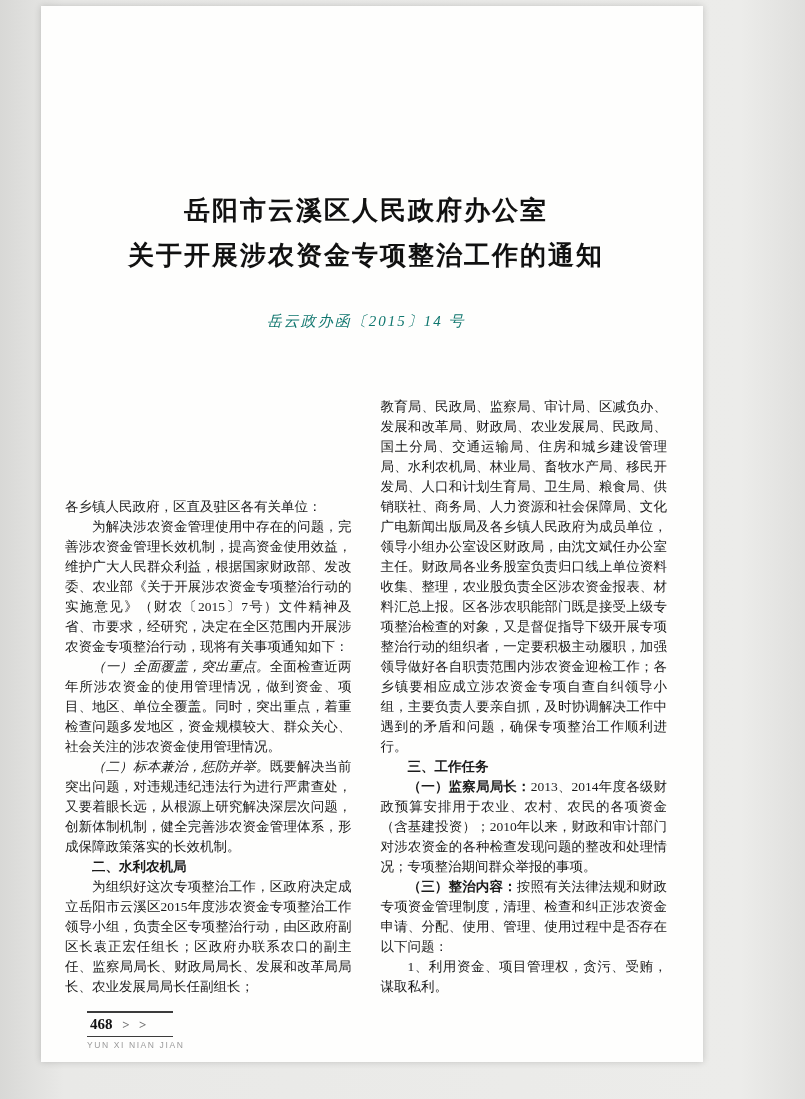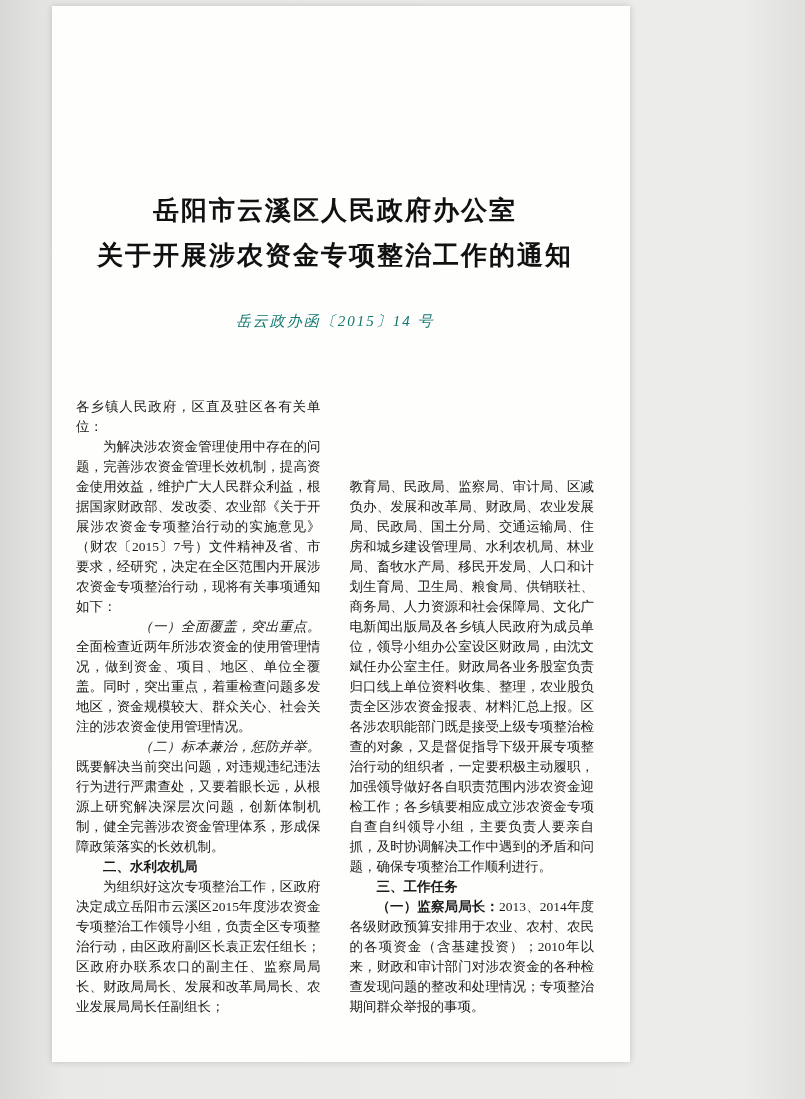--- a/index.html
+++ b/index.html
@@ -10,22 +10,22 @@
     color:#1c1c1c;
     overflow:hidden;
   }
   .scan-bg {
     position:relative;
     width:805px; height:1099px;
     background:linear-gradient(90deg,#d8d8d6 0%, #e9e9e7 8%, #ececea 92%, #dfdfdd 100%);
   }
   .page {
     position:absolute;
-    left:52px; top:6px;
-    width:578px; height:1056px;
+    left:41px; top:6px;
+    width:662px; height:1056px;
     background:#fefefd;
     box-shadow:0 0 7px rgba(0,0,0,0.18);
     padding:182px 36px 0 24px;
   }
   .title {
     text-align:center;
     font-size:26px;
     font-weight:bold;
     line-height:45px;
     letter-spacing:2px;
@@ -52,21 +52,21 @@
     color:#1a1a1a;
   }
   .col-divider {
     width:1px;
     background:#4a4a4a;
     margin:0 14px;
   }
   .para { text-indent:2em; }
   .para.noindent { text-indent:0; }
   .para.heading { font-weight:bold; }
-  .lead-kai { font-style:italic;margin-left:36px; }
+  .lead-kai { font-style:italic; }
   .lead-bold { font-weight:bold; }
   .footer {
     position:absolute;
     left:46px; bottom:12px;
   }
   .footer-box {
     display:inline-block;
     border-top:2px solid #3c3c3c;
     border-bottom:1px solid #3c3c3c;
     padding:2px 14px 2px 3px;
@@ -111,18 +111,27 @@
           <p class="para"><span class="lead-kai">（一）全面覆盖，突出重点。</span>全面检查近两年所涉农资金的使用管理情况，做到资金、项目、地区、单位全覆盖。同时，突出重点，着重检查问题多发地区，资金规模较大、群众关心、社会关注的涉农资金使用管理情况。</p>
           <p class="para"><span class="lead-kai">（二）标本兼治，惩防并举。</span>既要解决当前突出问题，对违规违纪违法行为进行严肃查处，又要着眼长远，从根源上研究解决深层次问题，创新体制机制，健全完善涉农资金管理体系，形成保障政策落实的长效机制。</p>
           <p class="para heading">二、水利农机局</p>
           <p class="para">为组织好这次专项整治工作，区政府决定成立岳阳市云溪区2015年度涉农资金专项整治工作领导小组，负责全区专项整治行动，由区政府副区长袁正宏任组长；区政府办联系农口的副主任、监察局局长、财政局局长、发展和改革局局长、农业发展局局长任副组长；</p>
         </div>
       <div class="col-divider"></div>
       <div class="col" id="col-right">
           <p class="para noindent">教育局、民政局、监察局、审计局、区减负办、发展和改革局、财政局、农业发展局、民政局、国土分局、交通运输局、住房和城乡建设管理局、水利农机局、林业局、畜牧水产局、移民开发局、人口和计划生育局、卫生局、粮食局、供销联社、商务局、人力资源和社会保障局、文化广电新闻出版局及各乡镇人民政府为成员单位，领导小组办公室设区财政局，由沈文斌任办公室主任。财政局各业务股室负责归口线上单位资料收集、整理，农业股负责全区涉农资金报表、材料汇总上报。区各涉农职能部门既是接受上级专项整治检查的对象，又是督促指导下级开展专项整治行动的组织者，一定要积极主动履职，加强领导做好各自职责范围内涉农资金迎检工作；各乡镇要相应成立涉农资金专项自查自纠领导小组，主要负责人要亲自抓，及时协调解决工作中遇到的矛盾和问题，确保专项整治工作顺利进行。</p>
           <p class="para heading">三、工作任务</p>
           <p class="para"><span class="lead-bold">（一）监察局局长：</span>2013、2014年度各级财政预算安排用于农业、农村、农民的各项资金（含基建投资）；2010年以来，财政和审计部门对涉农资金的各种检查发现问题的整改和处理情况；专项整治期间群众举报的事项。</p>
+          <p class="para"><span class="lead-bold">（三）整治内容：</span>按照有关法律法规和财政专项资金管理制度，清理、检查和纠正涉农资金申请、分配、使用、管理、使用过程中是否存在以下问题：</p>
+          <p class="para">1、利用资金、项目管理权，贪污、受贿，谋取私利。</p>
         </div>
     </div>
 
+    <div class="footer">
+      <div class="footer-box">
+        <span class="page-num">468</span>
+        <span class="arrows">&gt; &gt;</span>
+      </div>
+      <div class="footer-caption">YUN XI NIAN JIAN</div>
+    </div>
 
   </div>
 </div>
 
 </body></html>

